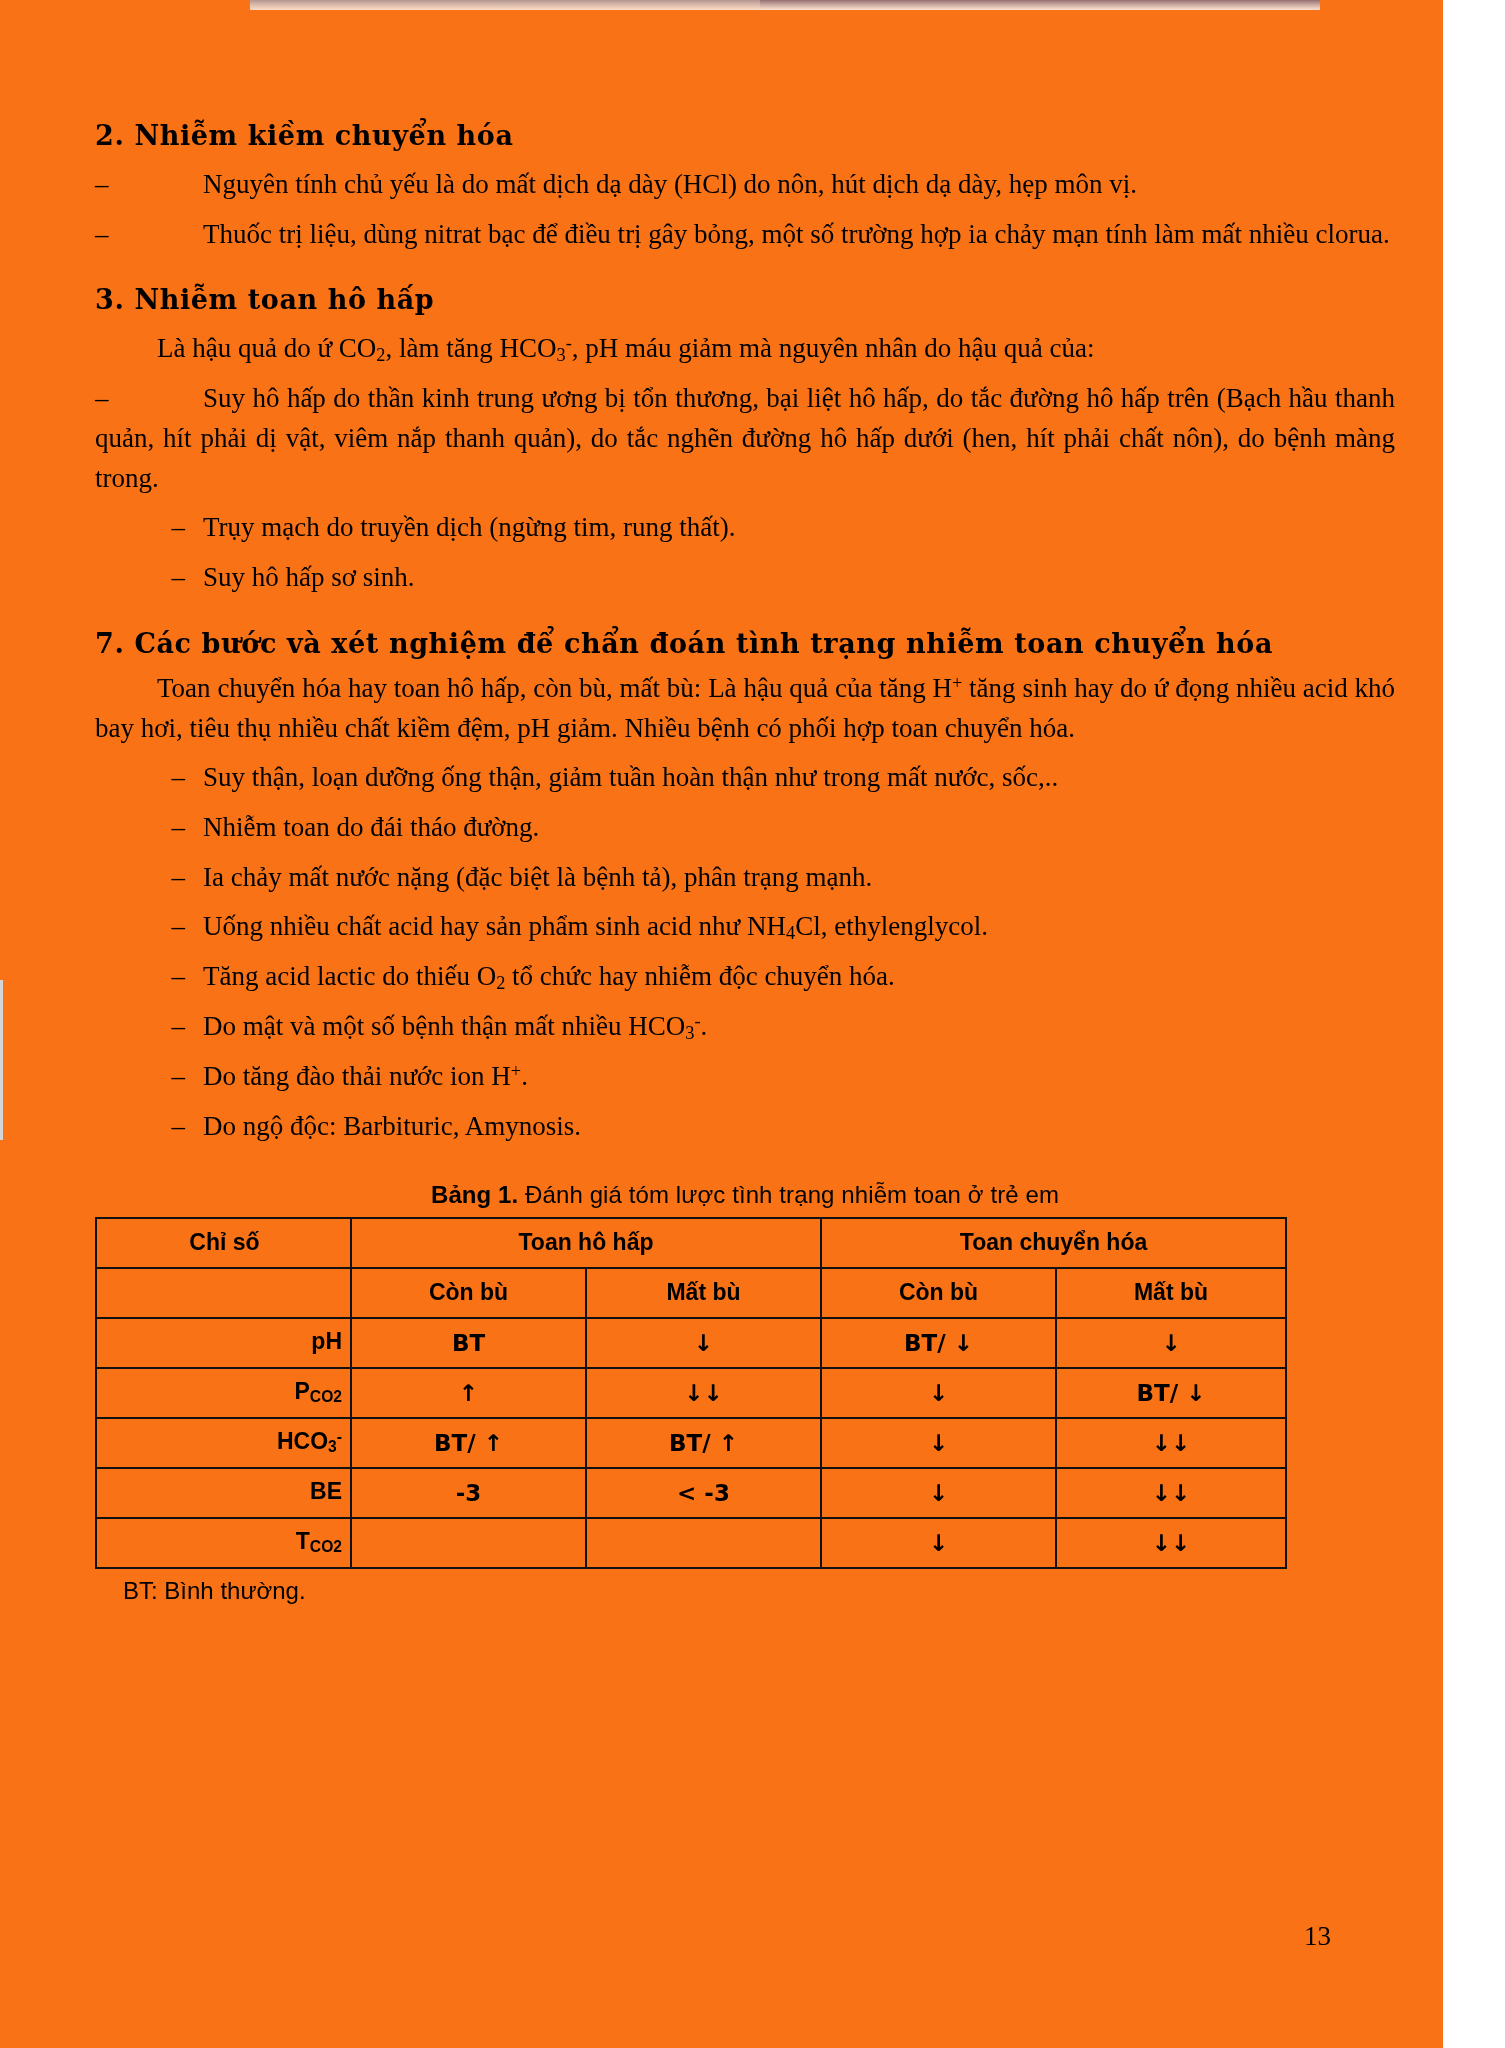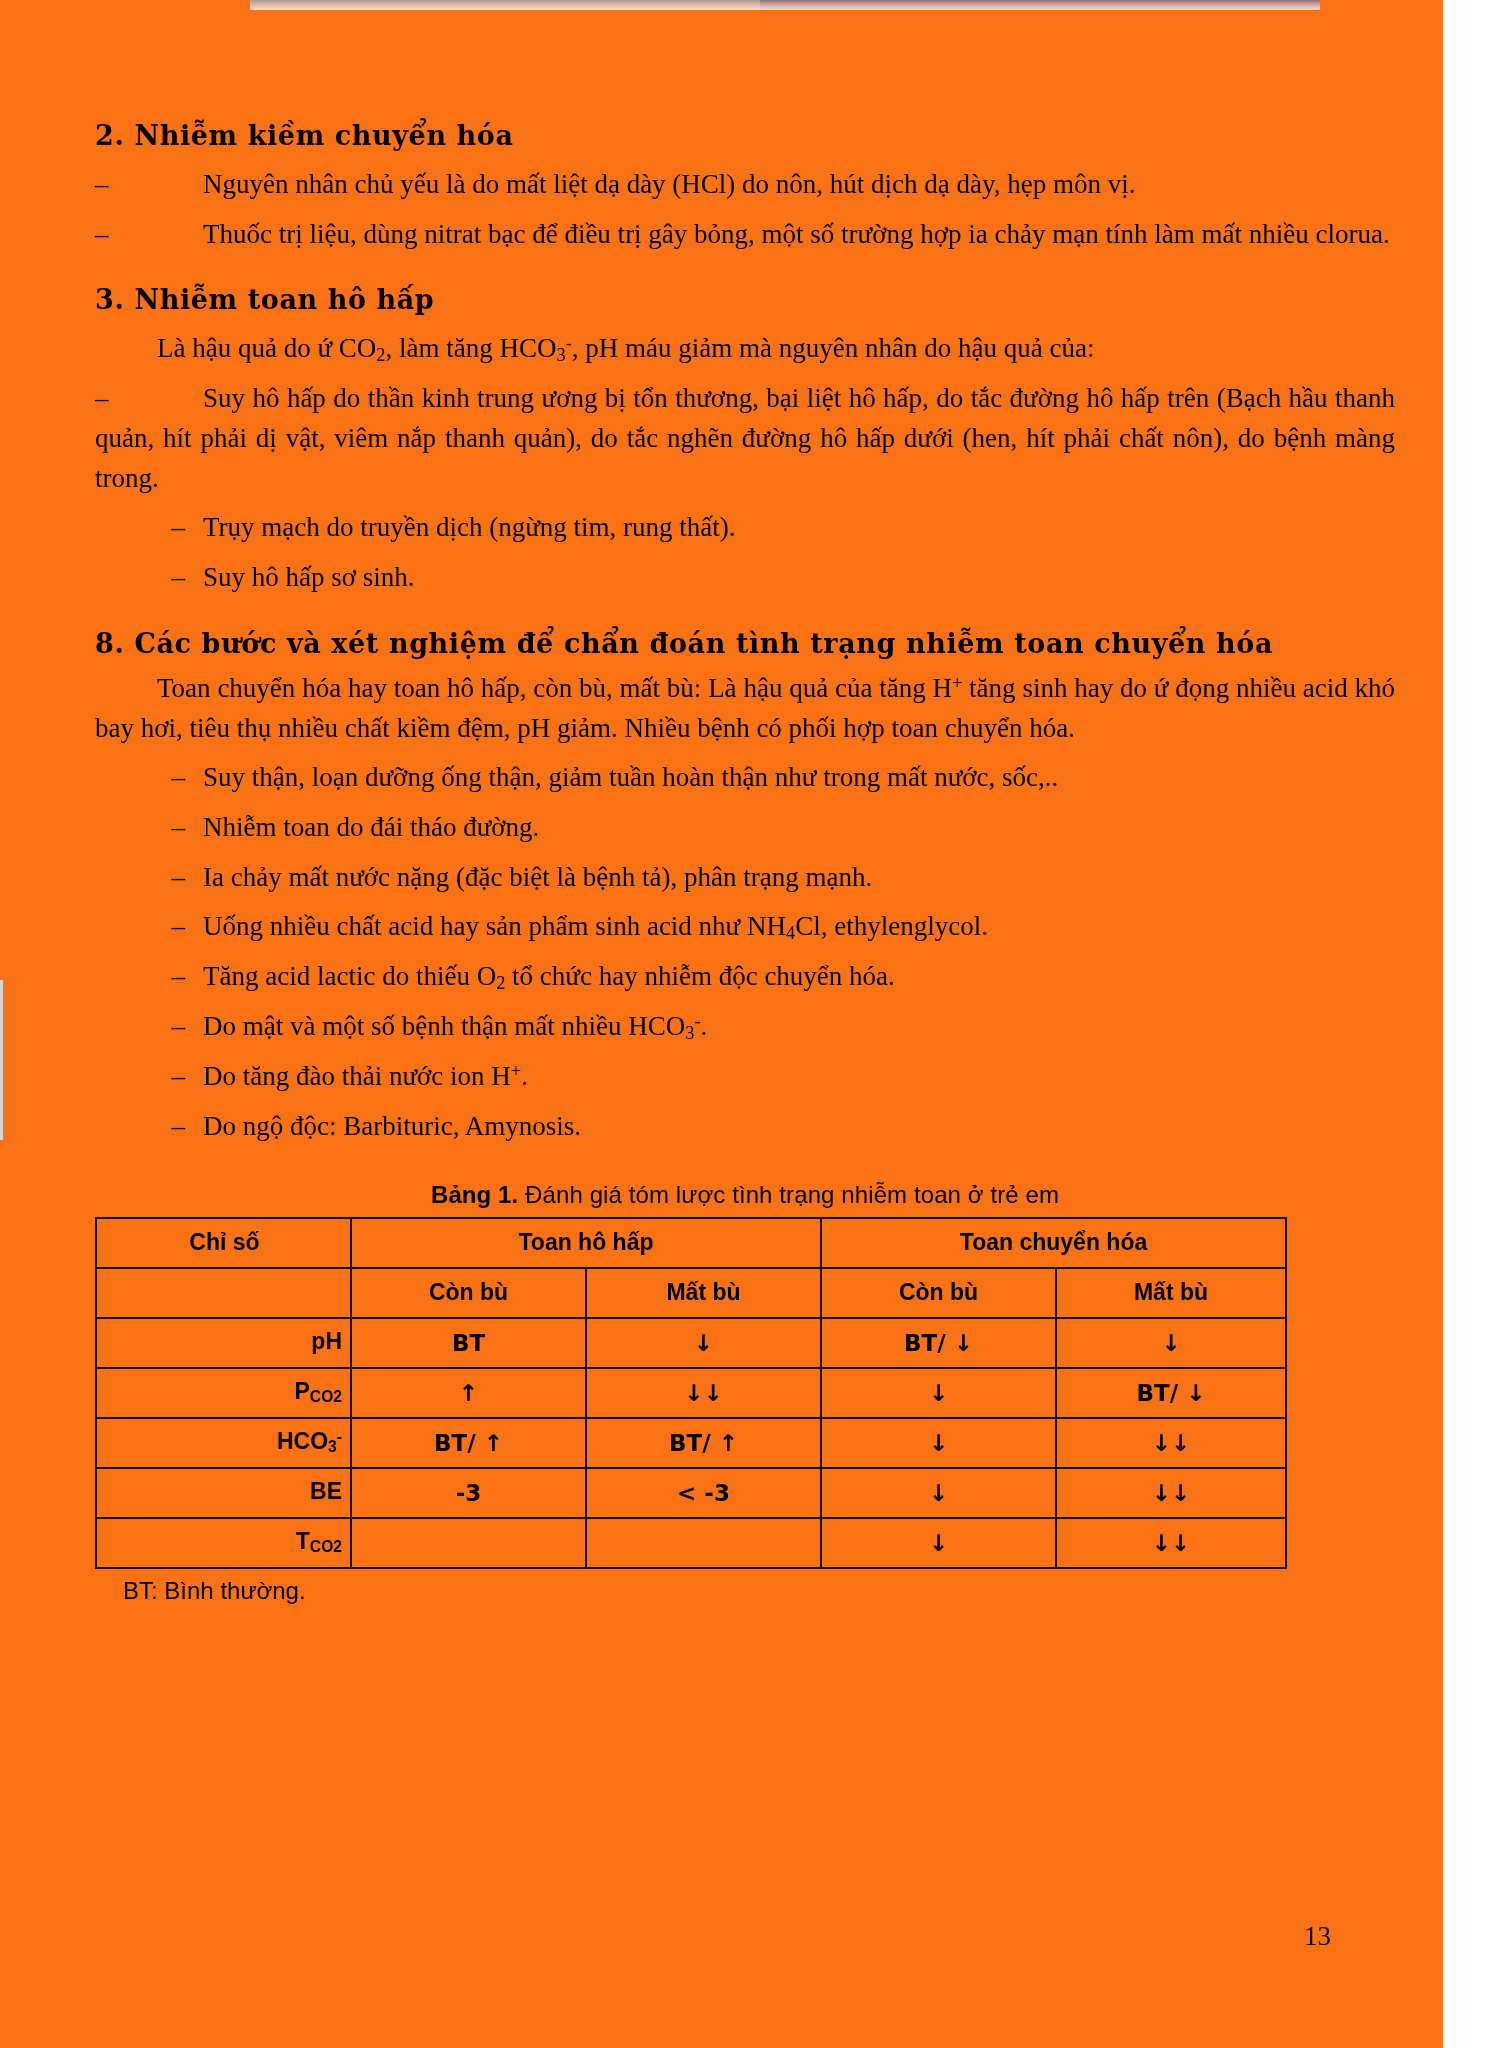--- a/index.html
+++ b/index.html
@@ -178,21 +178,21 @@
 
   <div class="scan-bar left"></div>
   <div class="scan-bar right"></div>
   <div class="edge-line"></div>
 
   <div class="content">
 
     <h2 class="section-head">2. Nhiễm kiềm chuyển hóa</h2>
 
     <div class="bullet-wrap">
-      <span class="lead">–</span><span>Nguyên nhân chủ yếu là do mất liệt dạ dày (HCl) do nôn, hút dịch dạ dày, hẹp môn vị.</span>
+      <span class="lead">–</span><span>Nguyên tính chủ yếu là do mất dịch dạ dày (HCl) do nôn, hút dịch dạ dày, hẹp môn vị.</span>
     </div>
 
     <div class="bullet-wrap">
       <span class="lead">–</span><span>Thuốc trị liệu, dùng nitrat bạc để điều trị gây bỏng, một số trường hợp ia chảy mạn tính làm mất nhiều clorua.</span>
     </div>
 
     <h2 class="section-head sp1">3. Nhiễm toan hô hấp</h2>
 
     <p class="body-text"><span>Là hậu quả do ứ CO</span><sub>2</sub><span>, làm tăng HCO</span><sub>3</sub><sup>-</sup><span>, pH máu giảm mà nguyên nhân do hậu quả của:</span></p>
 
@@ -203,21 +203,21 @@
     <div class="bullet hang">
       <span class="dash">–</span>
       <span class="btxt">Trụy mạch do truyền dịch (ngừng tim, rung thất).</span>
     </div>
 
     <div class="bullet hang">
       <span class="dash">–</span>
       <span class="btxt">Suy hô hấp sơ sinh.</span>
     </div>
 
-    <h2 class="section-head tight sp1">8. Các bước và xét nghiệm để chẩn đoán tình trạng nhiễm toan chuyển hóa</h2>
+    <h2 class="section-head tight sp1">7. Các bước và xét nghiệm để chẩn đoán tình trạng nhiễm toan chuyển hóa</h2>
 
     <p class="body-text"><span>Toan chuyển hóa hay toan hô hấp, còn bù, mất bù: Là hậu quả của tăng H</span><sup>+</sup><span> tăng sinh hay do ứ đọng nhiều acid khó bay hơi, tiêu thụ nhiều chất kiềm đệm, pH giảm. Nhiều bệnh có phối hợp toan chuyển hóa.</span></p>
 
     <div class="bullet hang">
       <span class="dash">–</span>
       <span class="btxt">Suy thận, loạn dưỡng ống thận, giảm tuần hoàn thận như trong mất nước, sốc,..</span>
     </div>
 
     <div class="bullet hang">
       <span class="dash">–</span>

